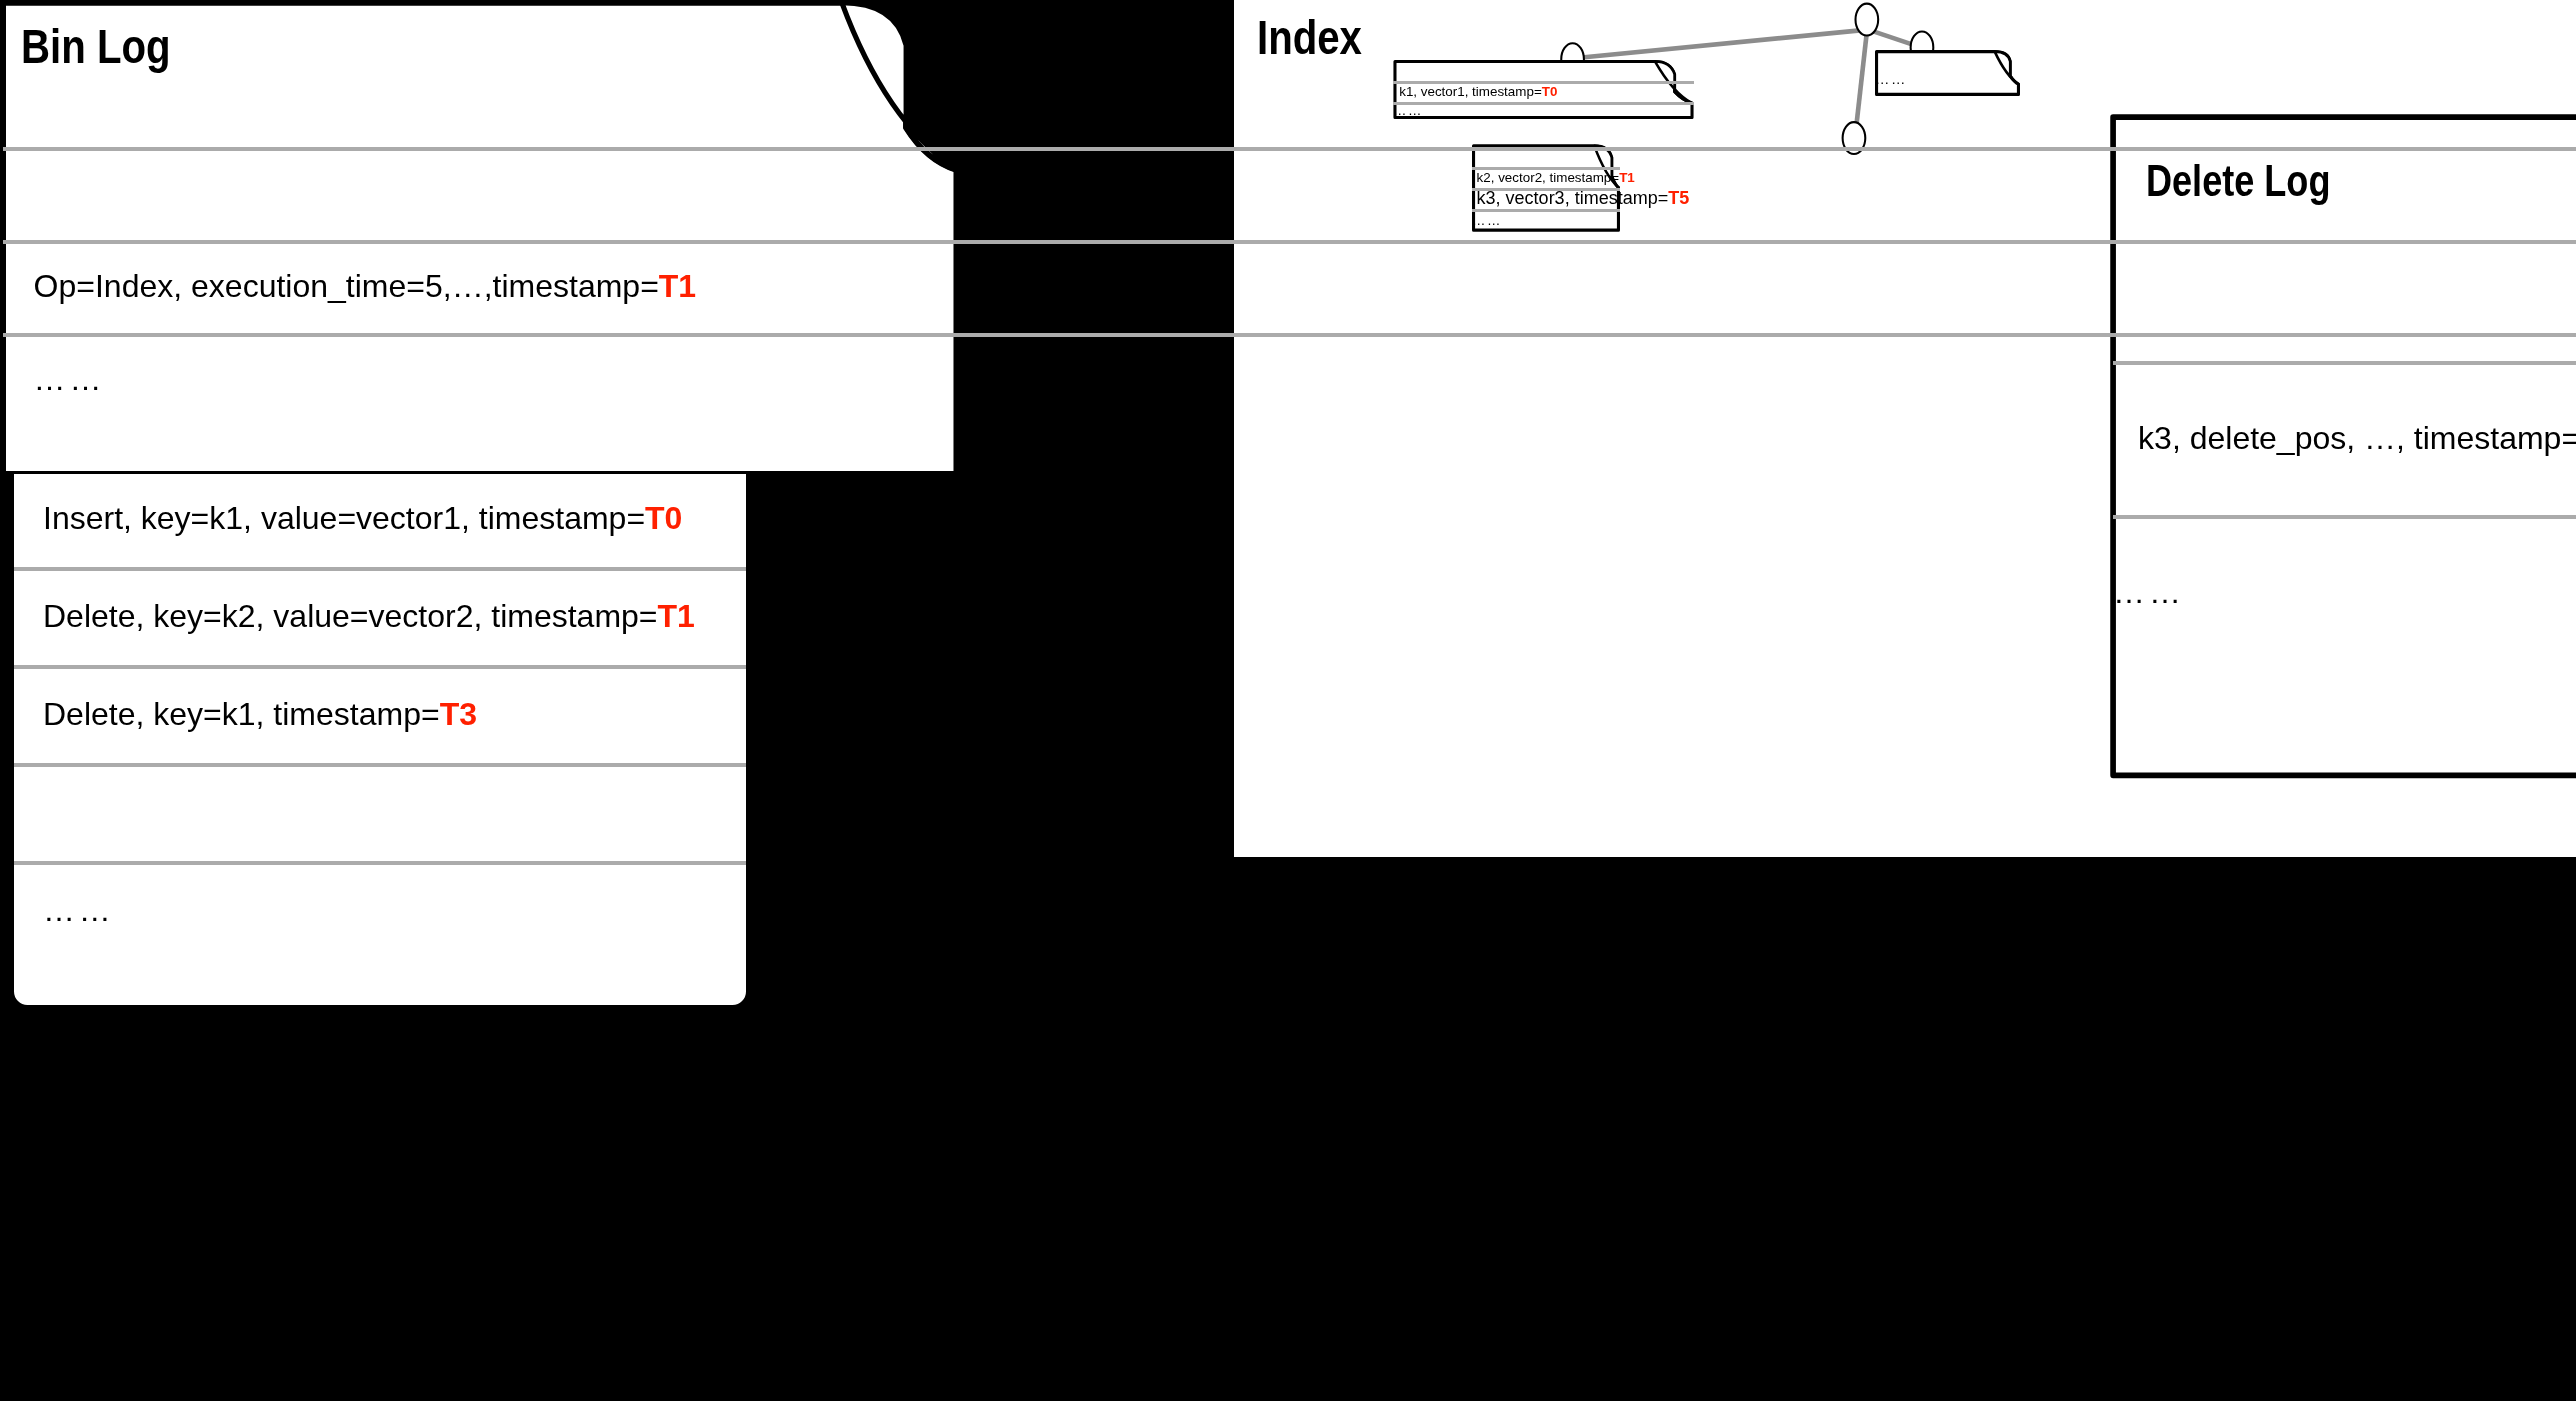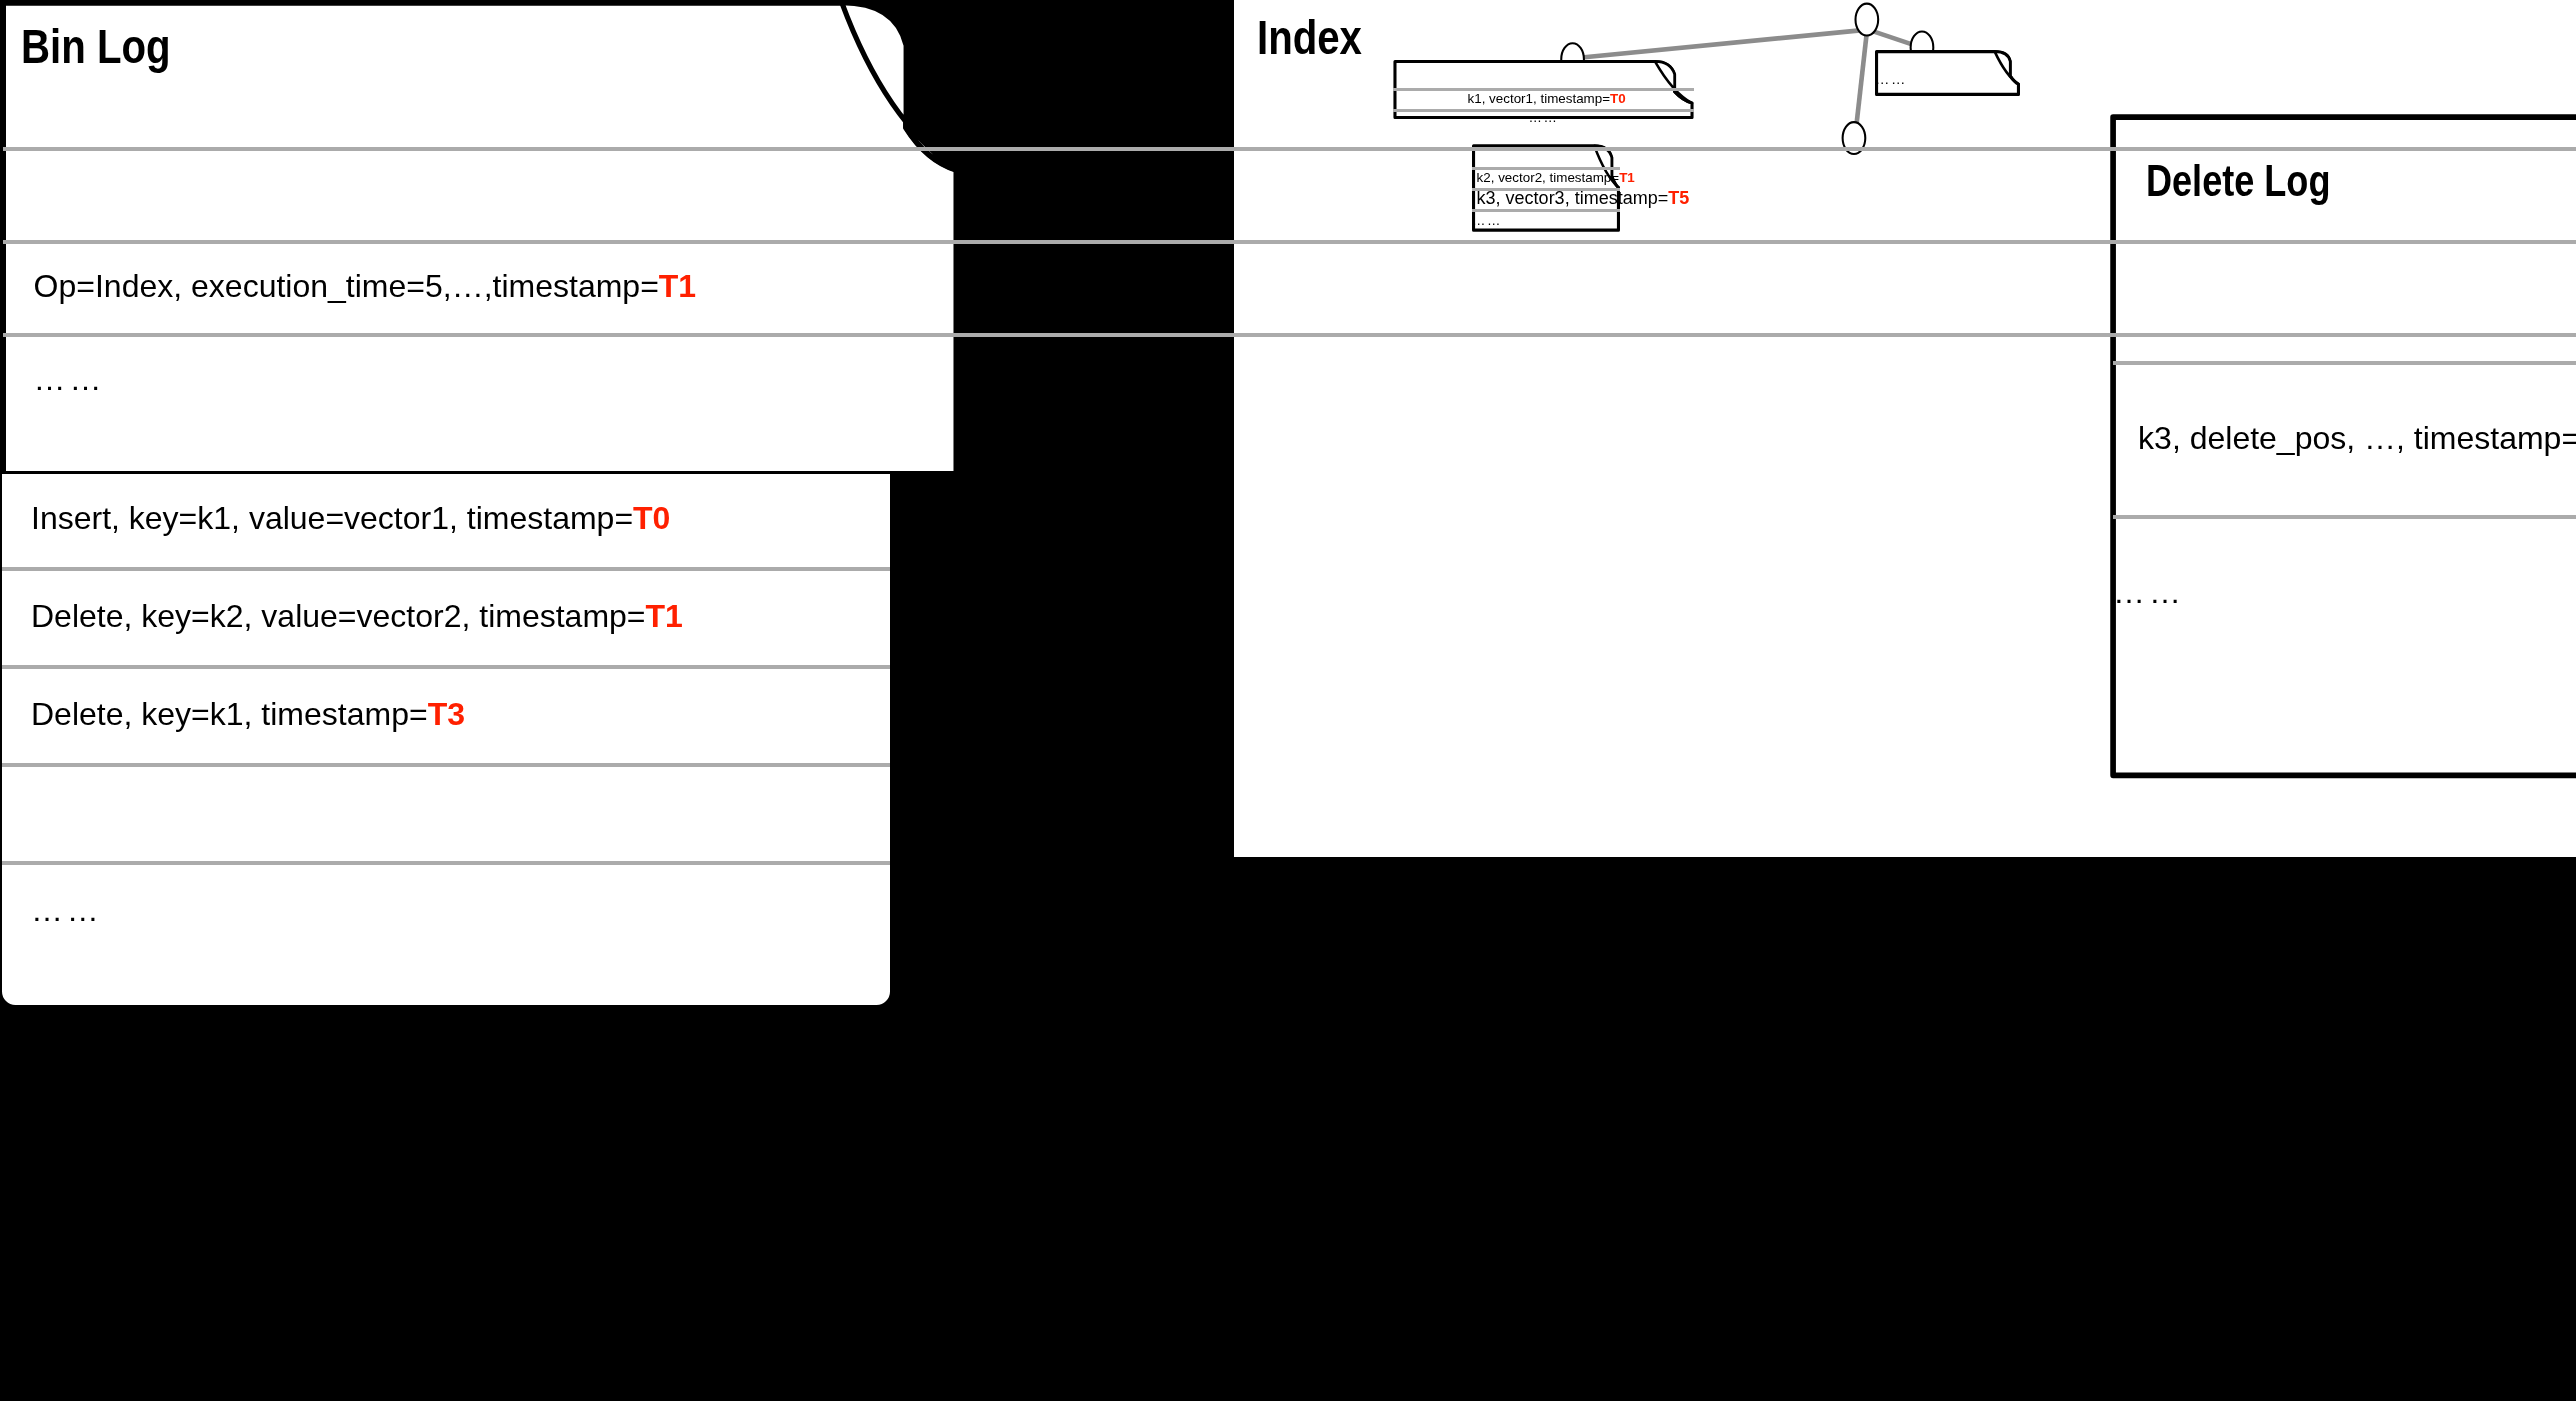--- a/index.html
+++ b/index.html
@@ -21,21 +21,21 @@
   .dots{letter-spacing:.12em;}
 
   
   .title{
     position:absolute;color:#000;font-weight:bold;
     font-family:"Liberation Sans Narrow","Liberation Sans","DejaVu Sans Condensed",sans-serif;
     transform:scaleX(.82);transform-origin:left center;white-space:nowrap;
   }
 
   
-  #wal{left:2px;top:335px;width:888px;height:670px;border-radius:13.4px;}
+  #wal{left:14px;top:335px;width:732px;height:670px;border-radius:13.4px;}
   #wal .title{left:15.5px;top:19.6px;font-size:49px;}
   #wal .rows{top:134px;}
   #wal .row{height:98px;padding-left:29px;font-size:32px;}
 
   
   #index-panel{left:1234px;top:0px;width:1579px;height:857px;}
   #index-panel .title{left:23px;top:9.3px;font-size:49px;}
 
   
   .card{position:absolute;}
@@ -101,21 +101,21 @@
       <ellipse cx="657" cy="115" rx="22" ry="31" fill="#ffffff" stroke="#000000" stroke-width="4"></ellipse>
       <ellipse cx="1335" cy="92" rx="22" ry="31" fill="#ffffff" stroke="#000000" stroke-width="4"></ellipse>
       <ellipse cx="1203" cy="268" rx="22" ry="31" fill="#ffffff" stroke="#000000" stroke-width="4"></ellipse>
     </svg>
 
     <div class="card" style="left:159px;top:60px;width:301px;height:59px;">
       <svg class="cardshape" width="301" height="59" viewBox="0 0 585 115">
         <path d="M3,3 L510,3 Q540,3 548,28 L548,62 Q565,80 582,84 L582,112 L3,112 Z" fill="#ffffff" stroke="#000000" stroke-width="6" stroke-linejoin="round"></path>
         <path d="M510,3 Q540,3 548,28 L548,62 Q565,80 582,84 Q545,64 510,3 Z" fill="#ffffff" stroke="#000000" stroke-width="5" stroke-linejoin="round"></path>
       </svg>
-      <div class="cardrows" style="top:28px;text-align:center;">
+      <div class="cardrows" style="top:21px;">
         <div class="row" style="height:21px;padding-left:6.2px;font-size:13.4px;">
           <div class="sep" style="height:2.6px;"></div>
           <div class="rowtext"><span>k1, vector1, timestamp=</span><span class="ts">T0</span></div>
         </div>
         <div class="row" style="height:16px;justify-content:center;font-size:13.4px;">
           <div class="sep" style="height:2.6px;"></div>
           <div class="rowtext dots">……</div>
         </div>
       </div>
     </div>

